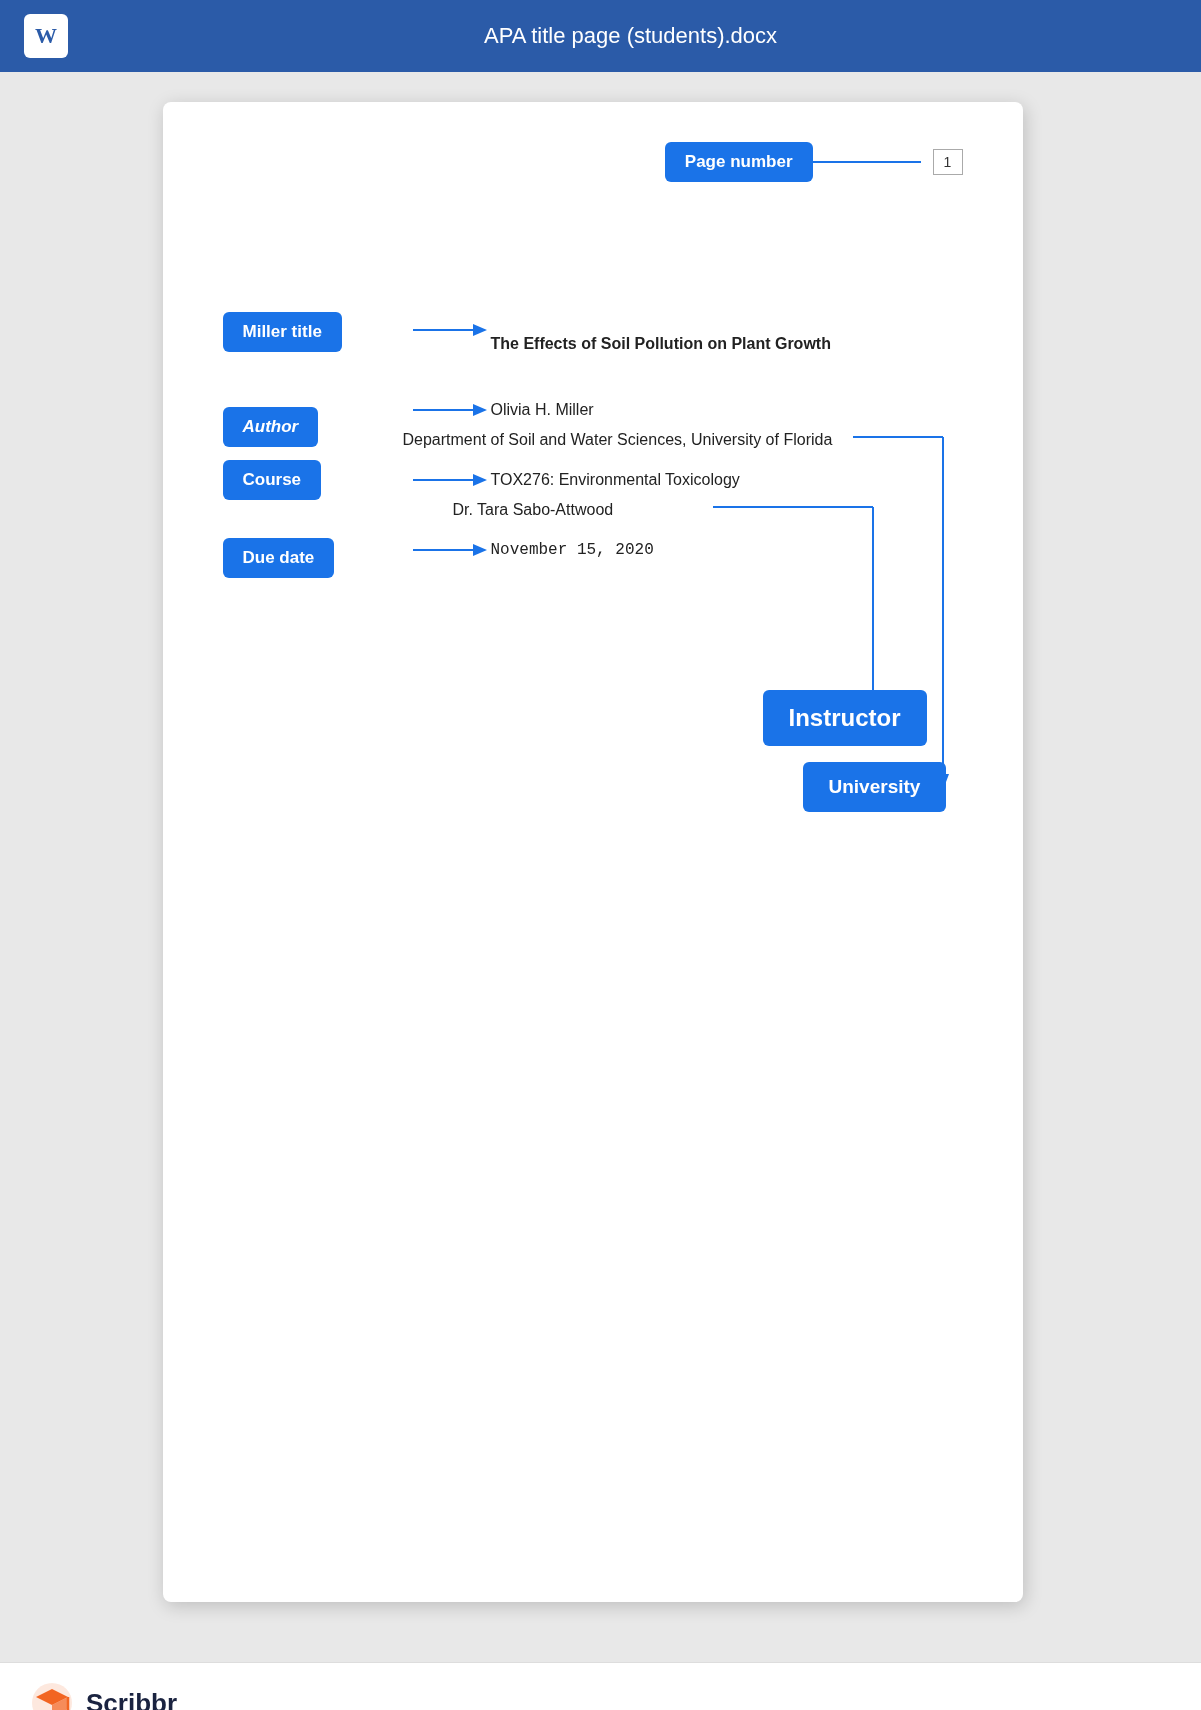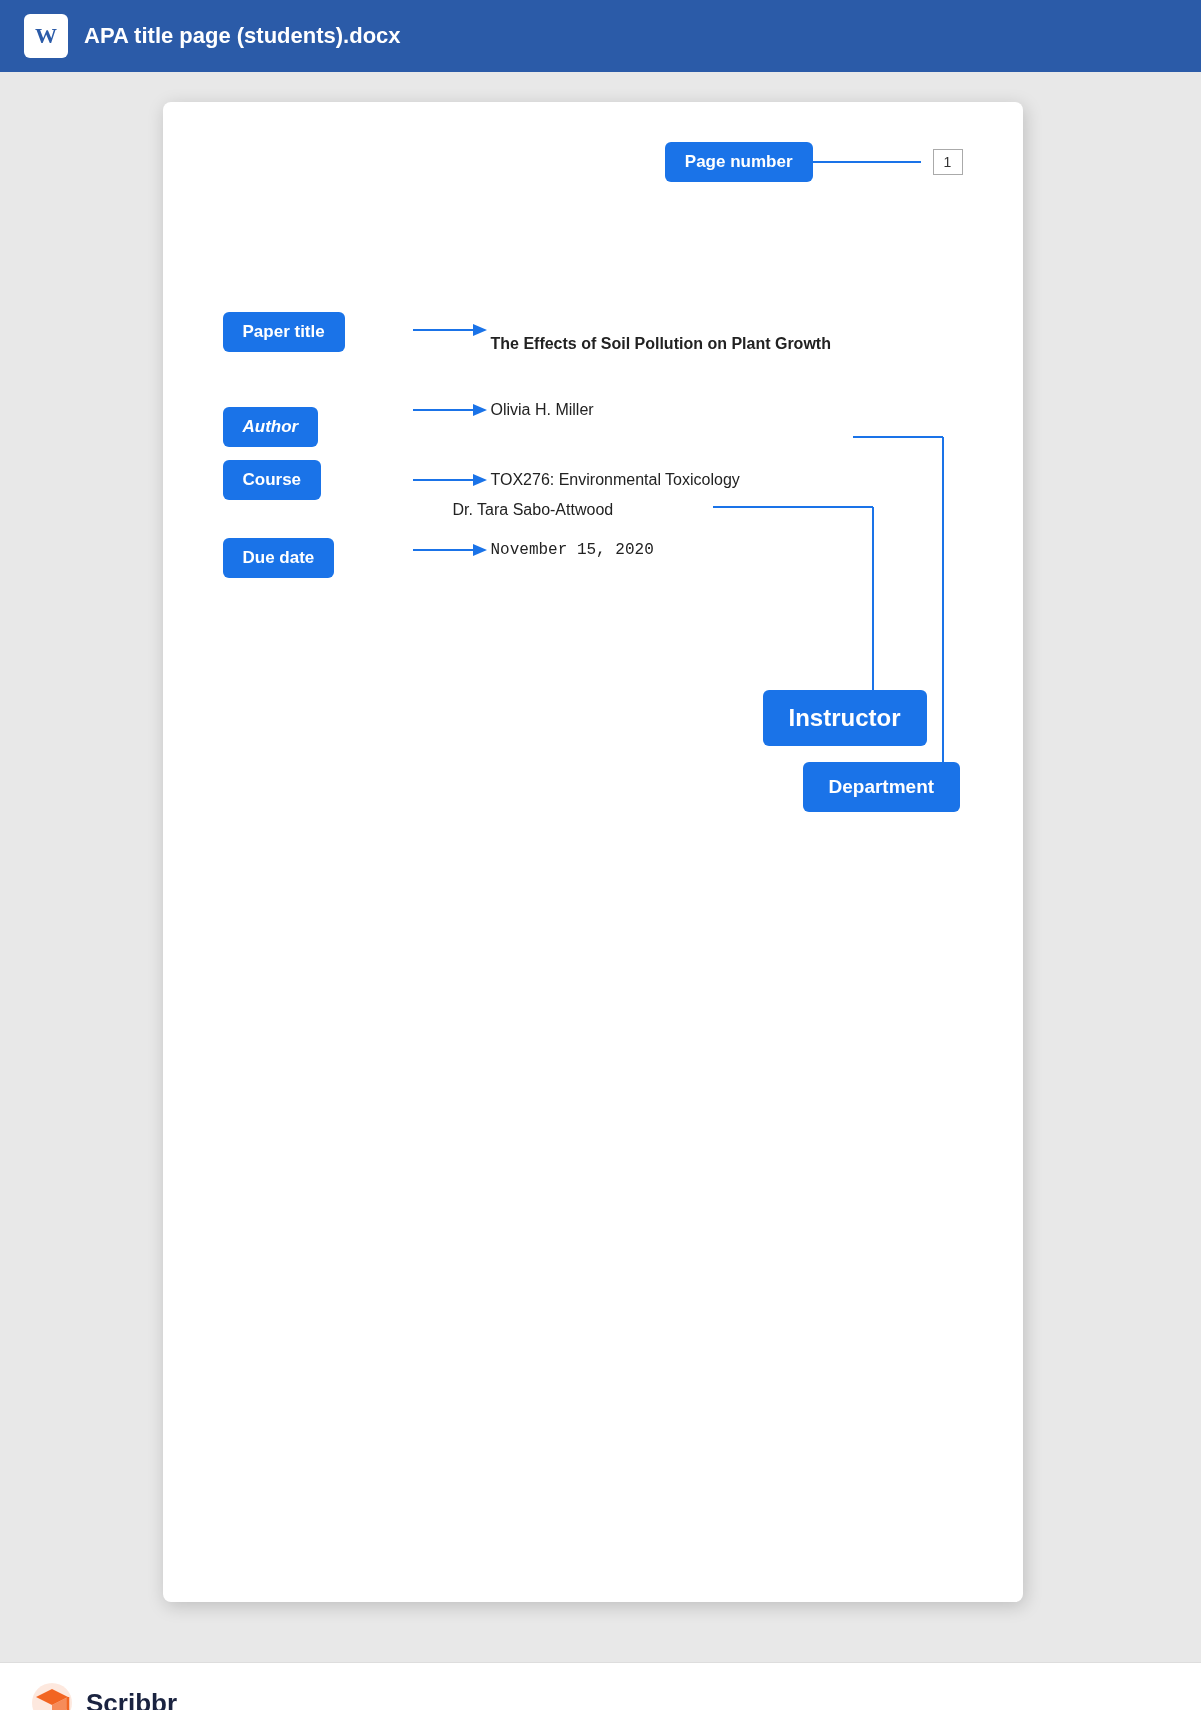--- a/index.html
+++ b/index.html
@@ -32,22 +32,23 @@
     }
     .word-icon-inner {
       font-size: 22px;
       font-weight: bold;
       color: #2B5BA8;
       font-family: 'Times New Roman', serif;
     }
     .header-title {
       color: #fff;
       font-size: 22px;
-      font-weight: bold;
+      font-weight: normal;
       flex: 1;
+      text-align: center;
     }
 
     
     .main-content {
       flex: 1;
       padding: 30px 40px 60px 24px;
       display: flex;
       justify-content: center;
       align-items: flex-start;
     }
@@ -172,33 +173,36 @@
         <line x1="630" y1="135" x2="720" y2="135" stroke="#1A73E8" stroke-width="2"></line>
         <line x1="720" y1="135" x2="720" y2="472" stroke="#1A73E8" stroke-width="2"></line>
         <polygon points="714,472 720,488 726,472" fill="#1A73E8"></polygon>
 
         <line x1="490" y1="205" x2="650" y2="205" stroke="#1A73E8" stroke-width="2"></line>
         <line x1="650" y1="205" x2="650" y2="398" stroke="#1A73E8" stroke-width="2"></line>
         <polygon points="644,398 650,414 656,398" fill="#1A73E8"></polygon>
       </svg>
 
       <div style="position:absolute; top:10px; left:0;">
-        <span class="badge">Paper title</span>
+        <span class="badge">Miller title</span>
       </div>
       <div style="position:absolute; top:28px; left:268px;">
         <span class="doc-text doc-text-bold">The Effects of Soil Pollution on Plant Growth</span>
       </div>
 
       <div style="position:absolute; top:105px; left:0;font-style:italic;">
         <span class="badge">Author</span>
       </div>
       <div style="position:absolute; top:94px; left:268px;">
         <span class="doc-text">Olivia H. Miller</span>
       </div>
 
+      <div style="position:absolute; top:124px; left:180px;">
+        <span class="doc-text">Department of Soil and Water Sciences, University of Florida</span>
+      </div>
 
       <div style="position:absolute; top:158px; left:0;">
         <span class="badge">Course</span>
       </div>
       <div style="position:absolute; top:164px; left:268px;">
         <span class="doc-text">TOX276: Environmental Toxicology</span>
       </div>
 
       <div style="position:absolute; top:194px; left:230px;">
         <span class="doc-text">Dr. Tara Sabo-Attwood</span>
@@ -209,21 +213,21 @@
       </div>
       <div style="position:absolute; top:234px; left:268px;font-family:Liberation Mono, monospace;">
         <span class="doc-text">November 15, 2020</span>
       </div>
 
       <div style="position:absolute; top:388px; left:540px;">
         <span class="badge" style="font-size:24px; padding:14px 26px;">Instructor</span>
       </div>
 
       <div style="position:absolute; top:460px; left:580px;">
-        <span class="badge" style="font-size:19px; padding:14px 26px;">Department</span>
+        <span class="badge" style="font-size:19px; padding:14px 26px;">University</span>
       </div>
 
     </div>
 
   </div>
 </div>
 
 <div class="footer">
   <div class="scribbr-logo-icon">
 

